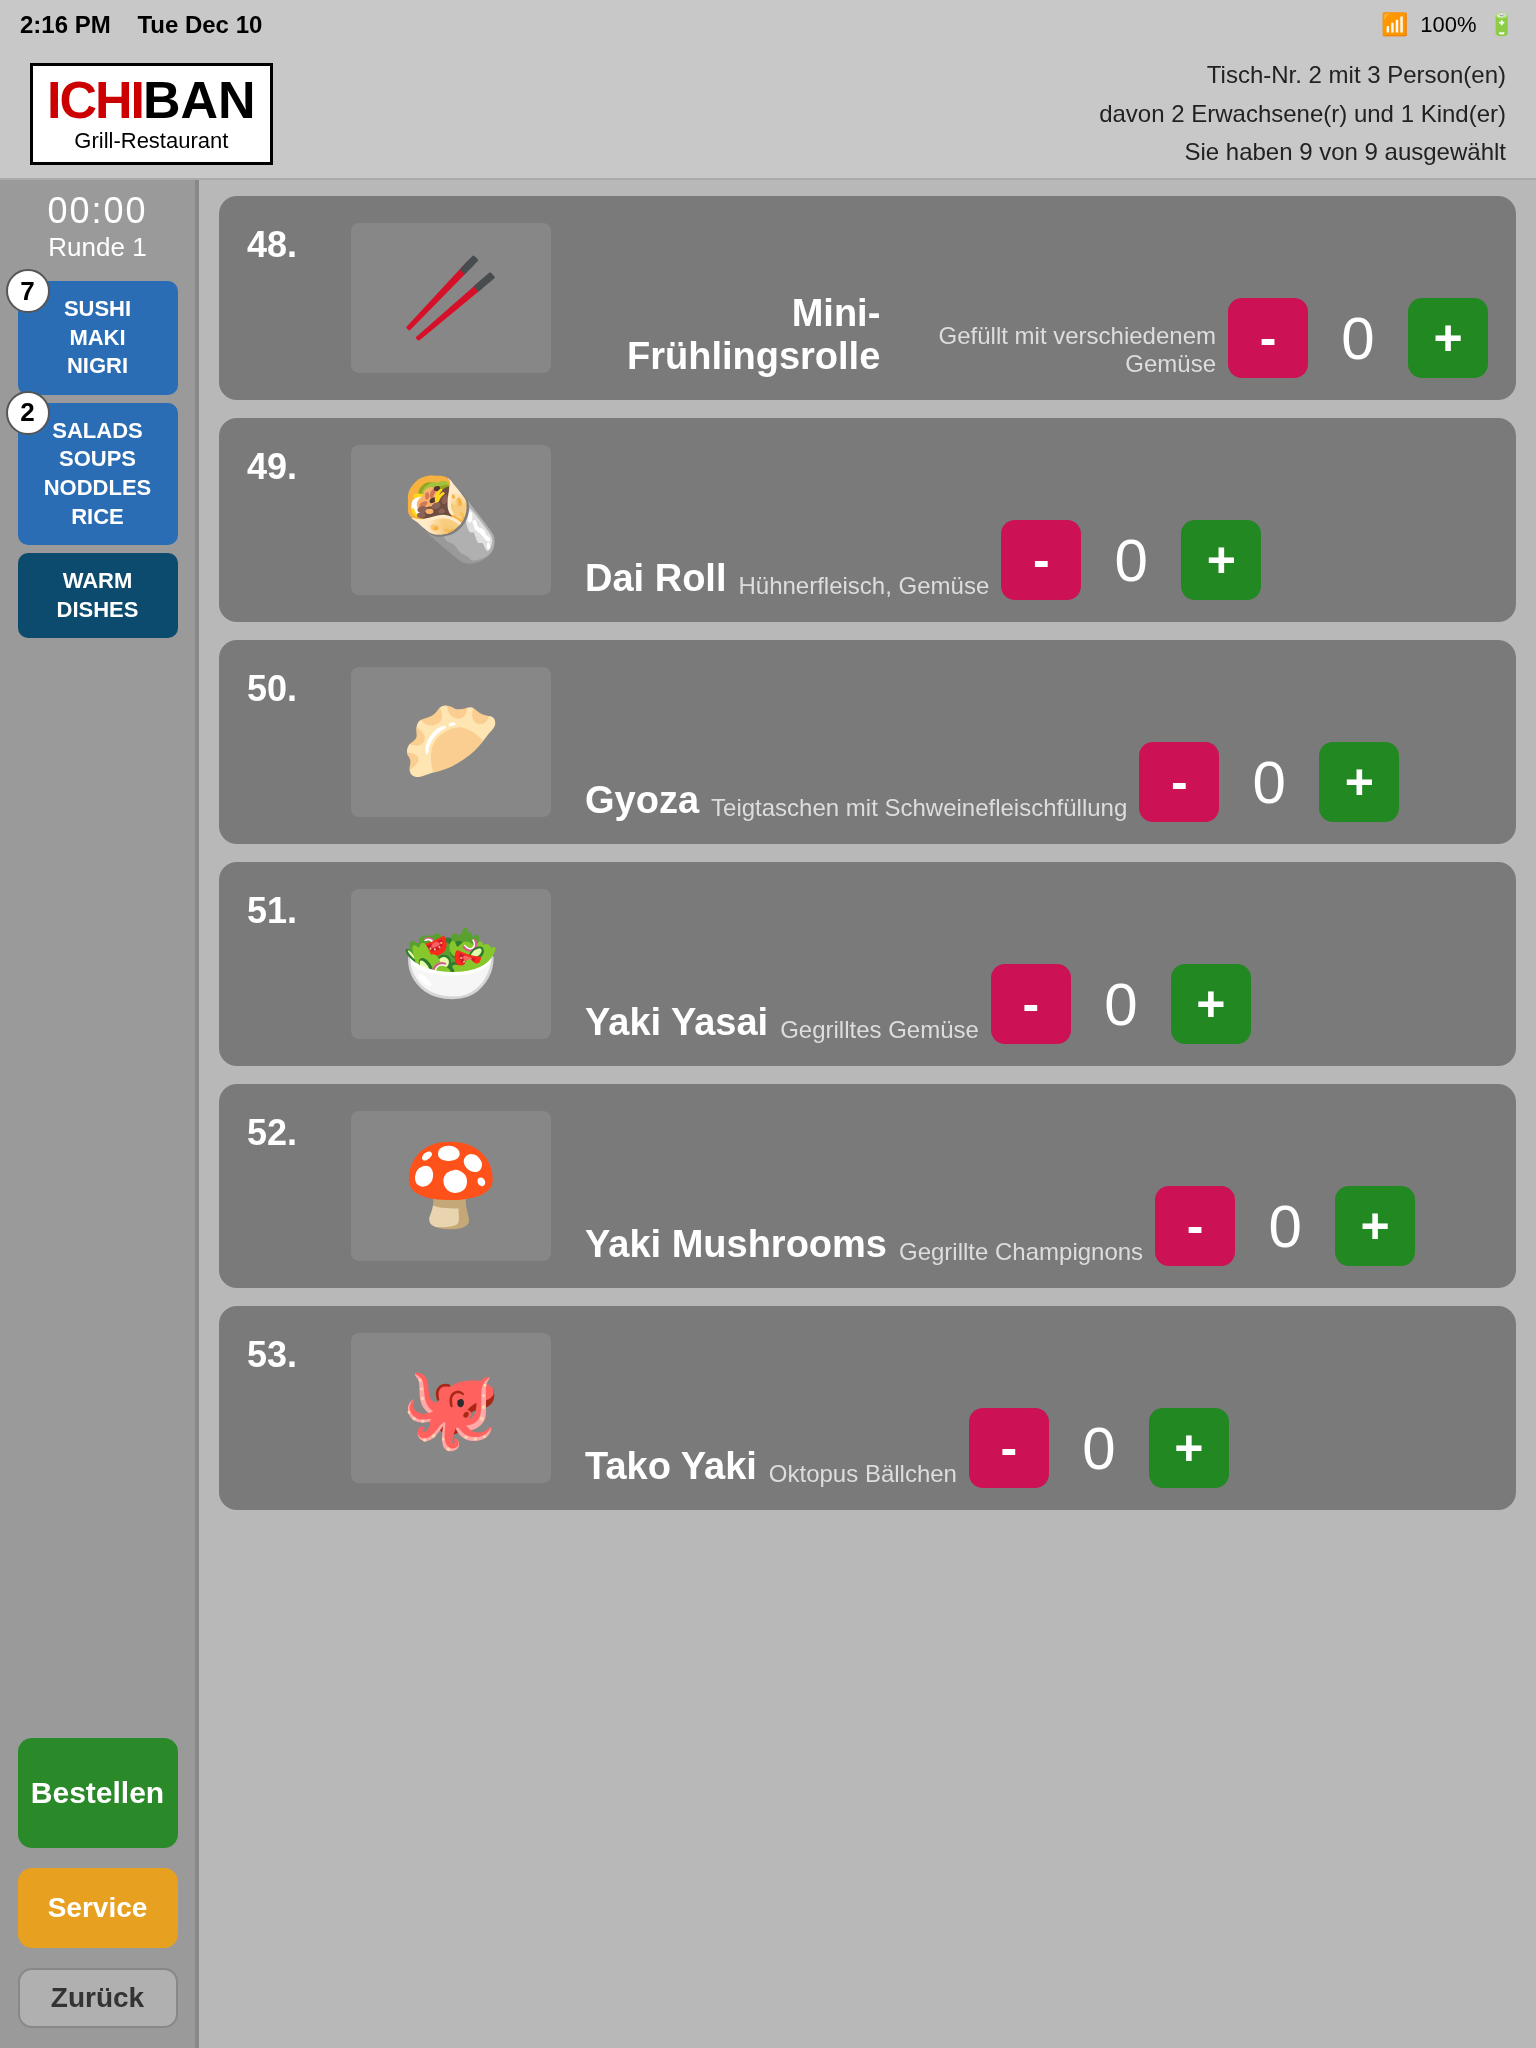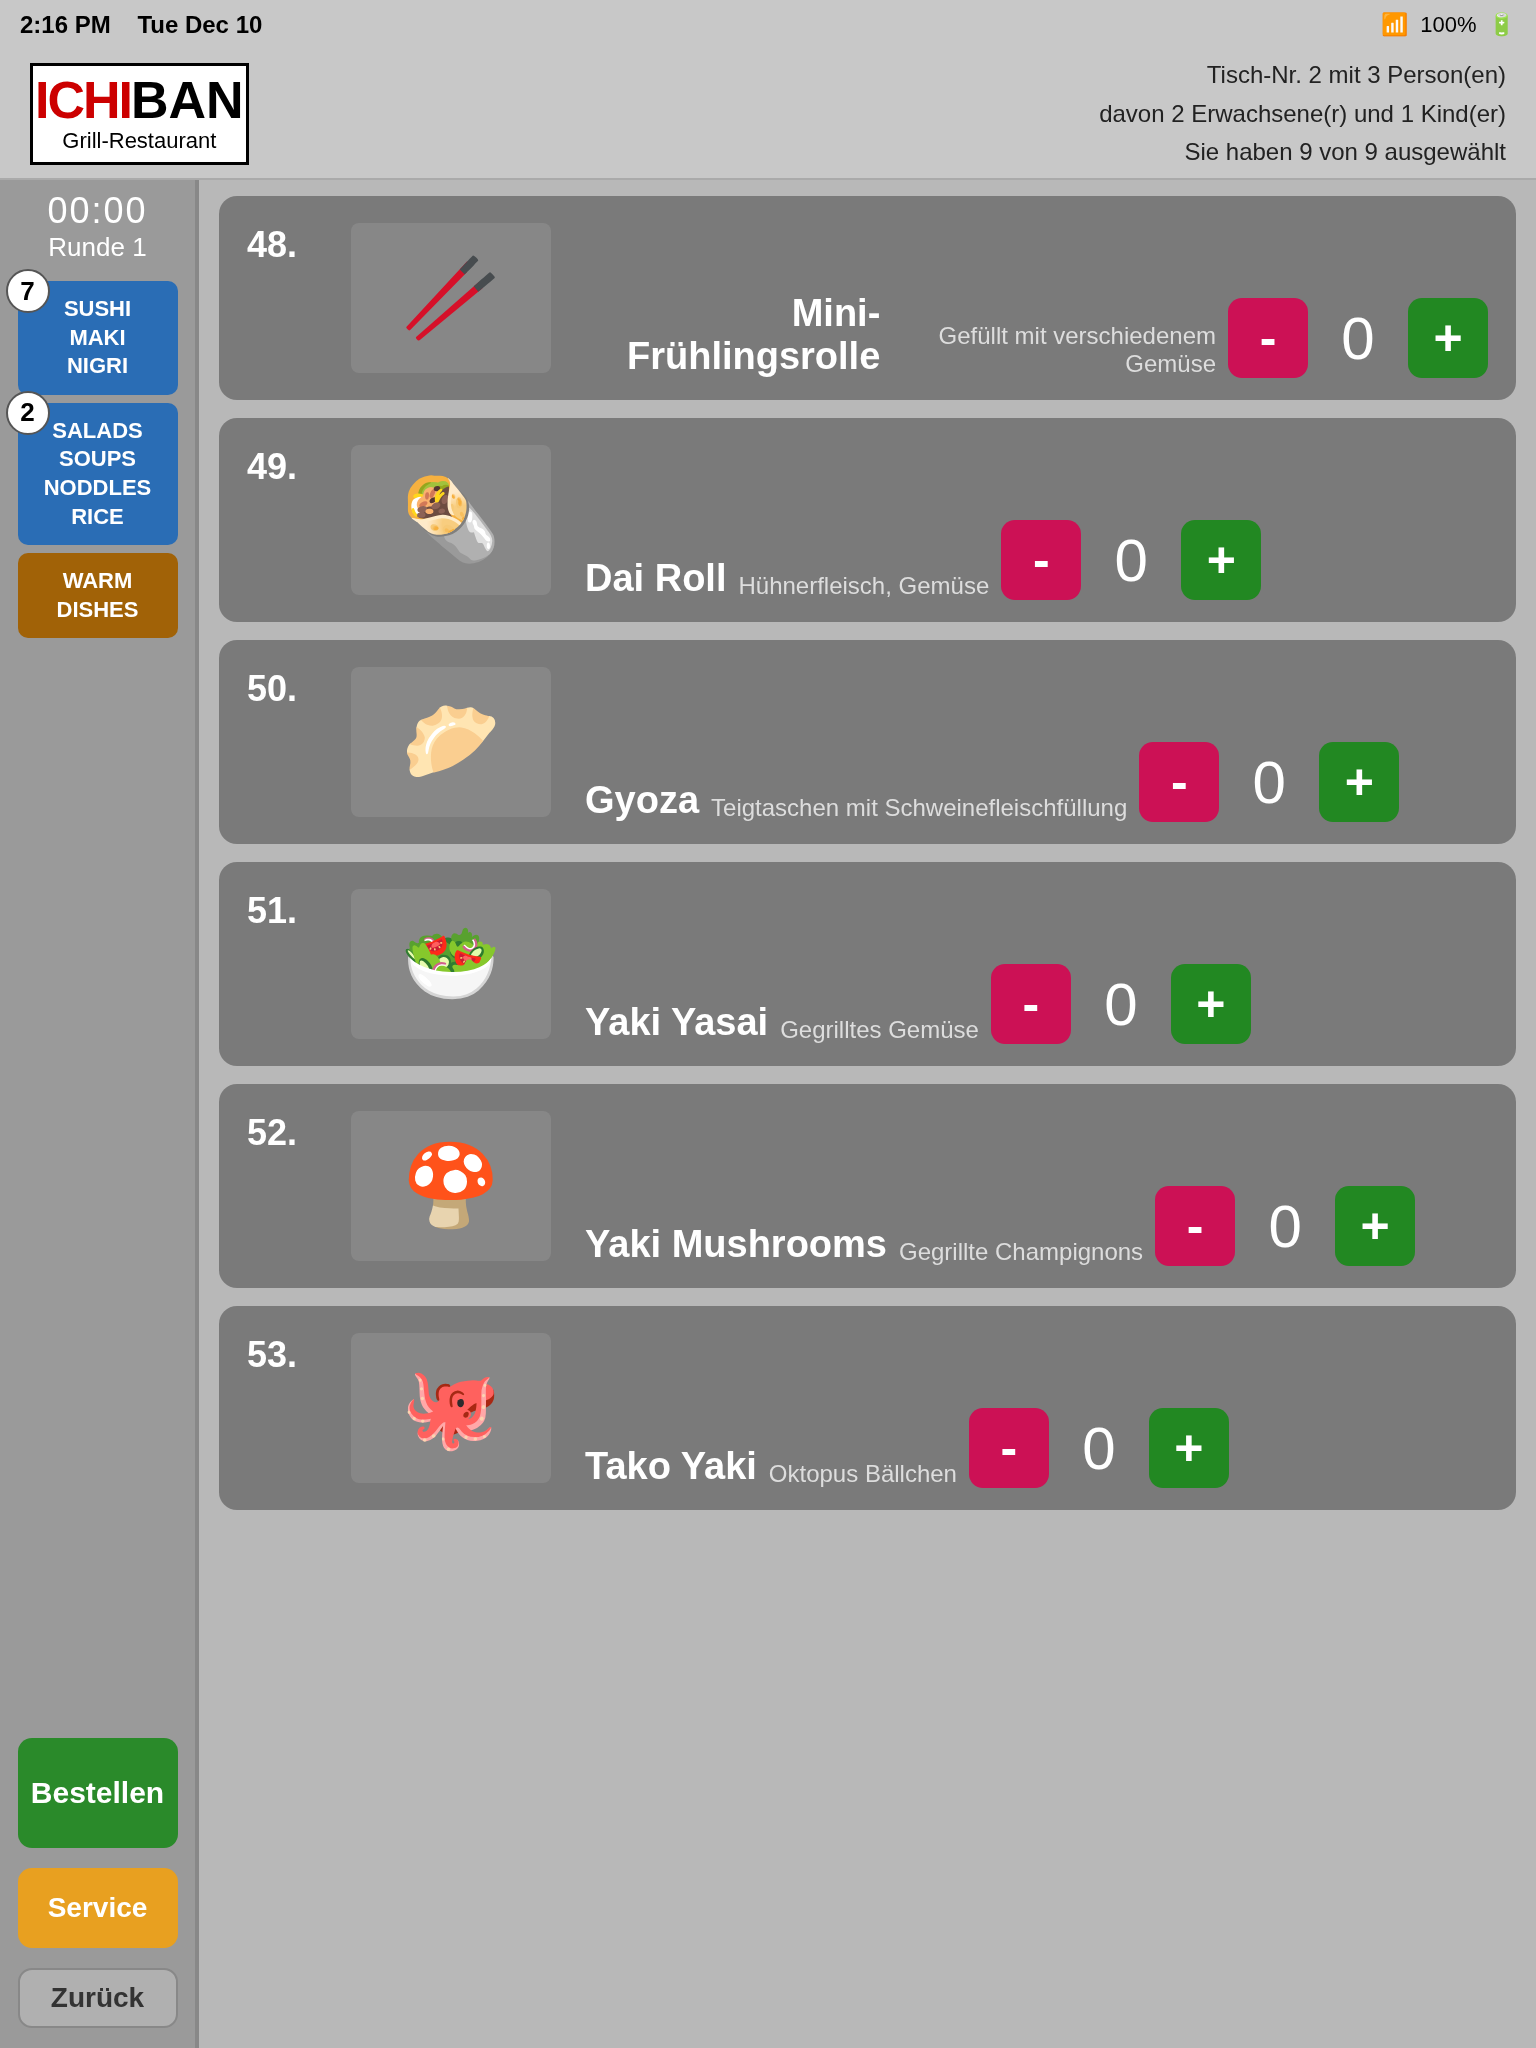--- a/index.html
+++ b/index.html
@@ -48,21 +48,21 @@
       justify-content: space-between;
       padding: 0 30px;
       border-bottom: 2px solid #aaa;
     }
     .logo-container {
       display: flex;
       align-items: center;
     }
     .logo-box {
       border: 3px solid #000;
-      padding: 8px 2px;
+      padding: 8px 14px;
       background: #fff;
     }
     .logo-ichi {
       font-size: 52px;
       font-weight: 900;
       color: #cc0000;
       line-height: 1;
       letter-spacing: -2px;
     }
     .logo-ban {
@@ -145,21 +145,21 @@
       color: #000;
     }
     .category-label {
       font-size: 22px;
       font-weight: 700;
       color: #fff;
       line-height: 1.3;
       text-transform: uppercase;
     }
     .category-item.active {
-      background: #a16207;
+      background: #0c4a6e;
     }
 
     .sidebar-spacer { flex: 1; }
 
     .btn-bestellen {
       width: 160px;
       height: 110px;
       background: #2a8a2a;
       border-radius: 14px;
       border: none;

